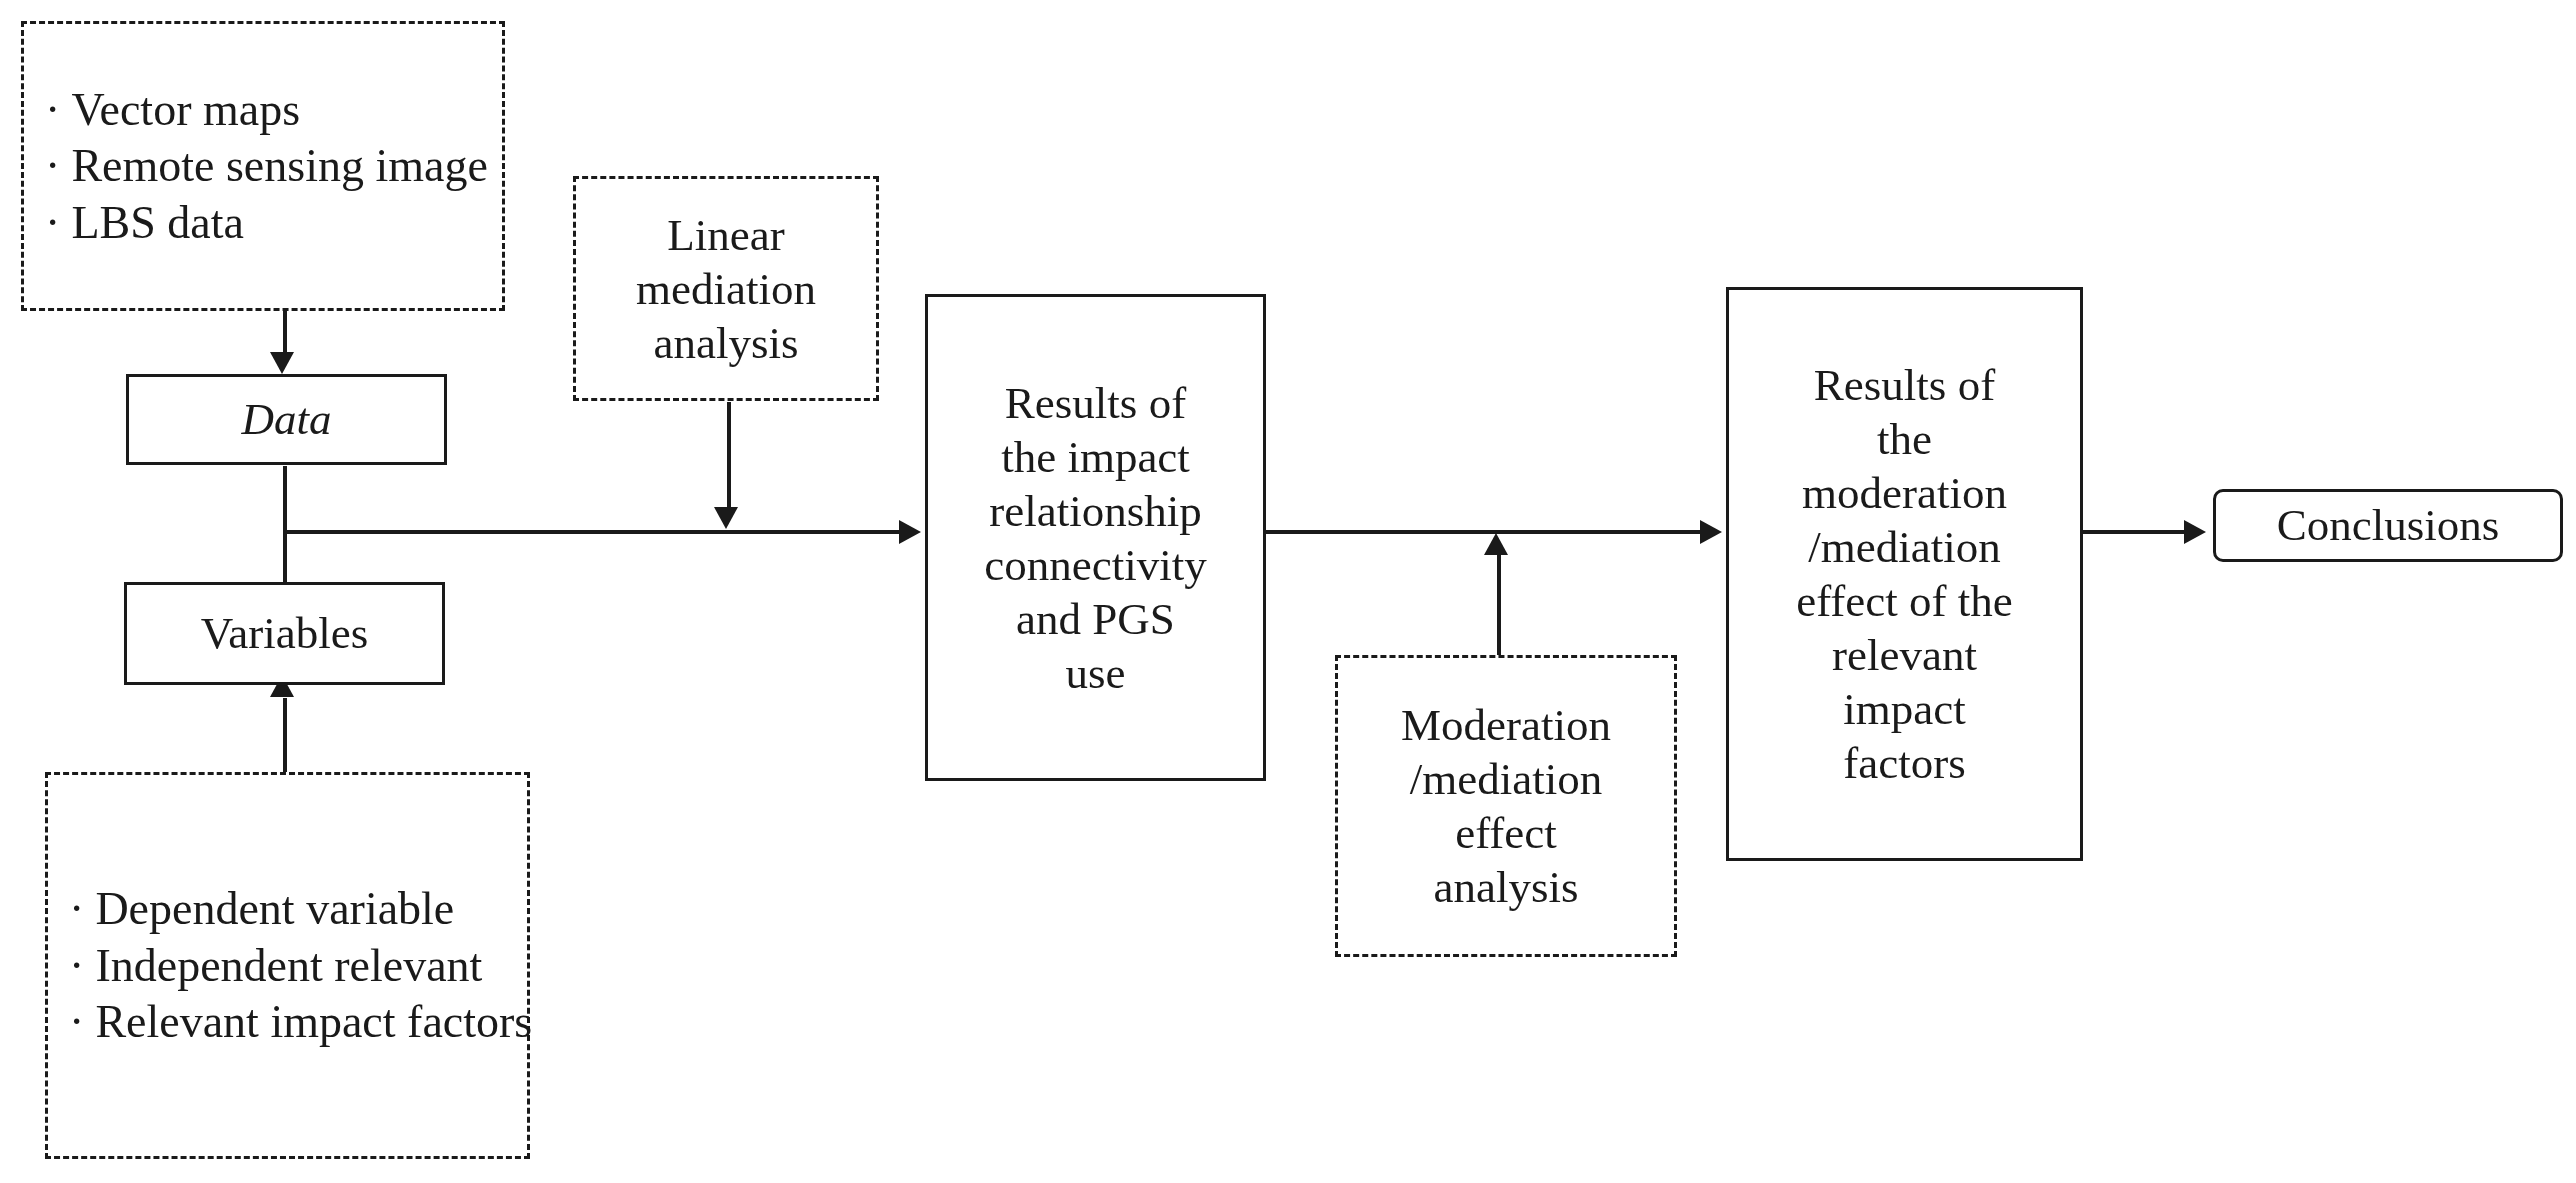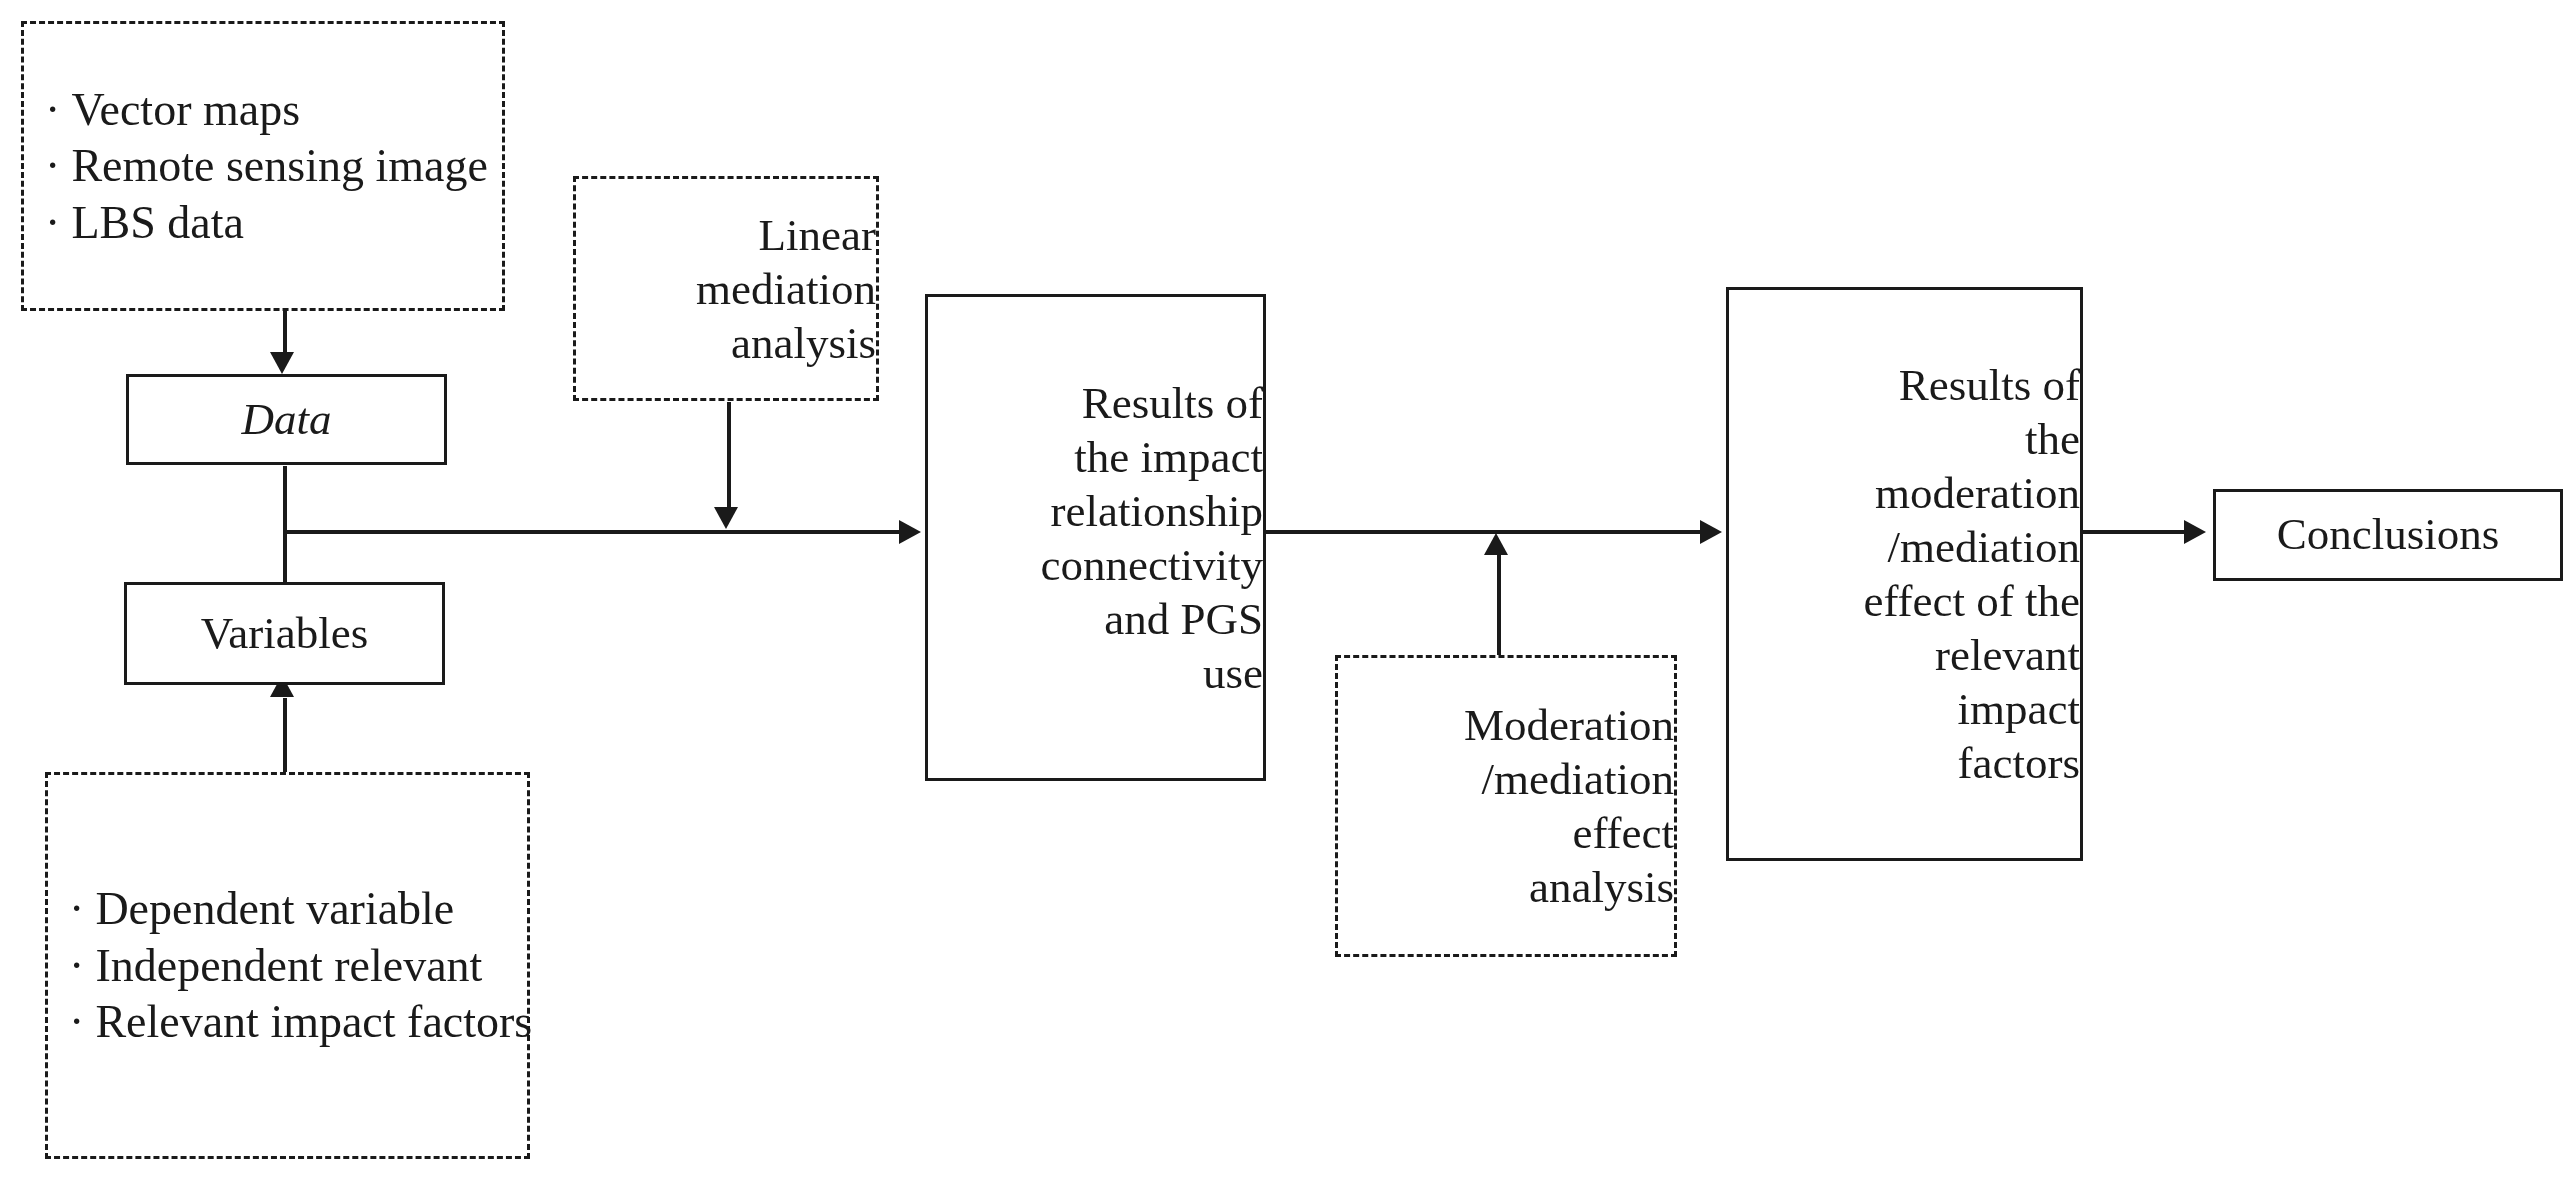--- a/index.html
+++ b/index.html
@@ -62,21 +62,21 @@
   }
   .bullets li:last-child { margin-bottom: 0; }
   .bullets li .bullet-dot {
     position: absolute;
     left: 4.5px;
     top: 0;
   }
 
   
   .fs-big   { font-size: 46px; line-height: 1.16; }
-  .fs-mid   { font-size: 45px; line-height: 1.20; text-align: right; }
+  .fs-mid   { font-size: 45px; line-height: 1.20; }
   .fs-node  { font-size: 45px; line-height: 1.18; }
 
   
   .conn {
     position: absolute;
     background: #1a1a1a;
     z-index: 1;
   }
   .hline { height: 3.7px; }
   .vline { width: 3.7px; }
@@ -199,18 +199,18 @@
     <span class="line fs-mid">Results of</span>
     <span class="line fs-mid">the</span>
     <span class="line fs-mid">moderation</span>
     <span class="line fs-mid">/mediation</span>
     <span class="line fs-mid">effect of the</span>
     <span class="line fs-mid">relevant</span>
     <span class="line fs-mid">impact</span>
     <span class="line fs-mid">factors</span>
   </div>
 
-  <div class="node solid" style="left:2213px; top:489px; width:350px; height:92px;">
+  <div class="node solid" style="left:2213px; top:489px; width:350px; height:73px;border-radius:10px;">
     <span class="line fs-node">Conclusions</span>
   </div>
 
 </div>
 
 
 </body></html>

